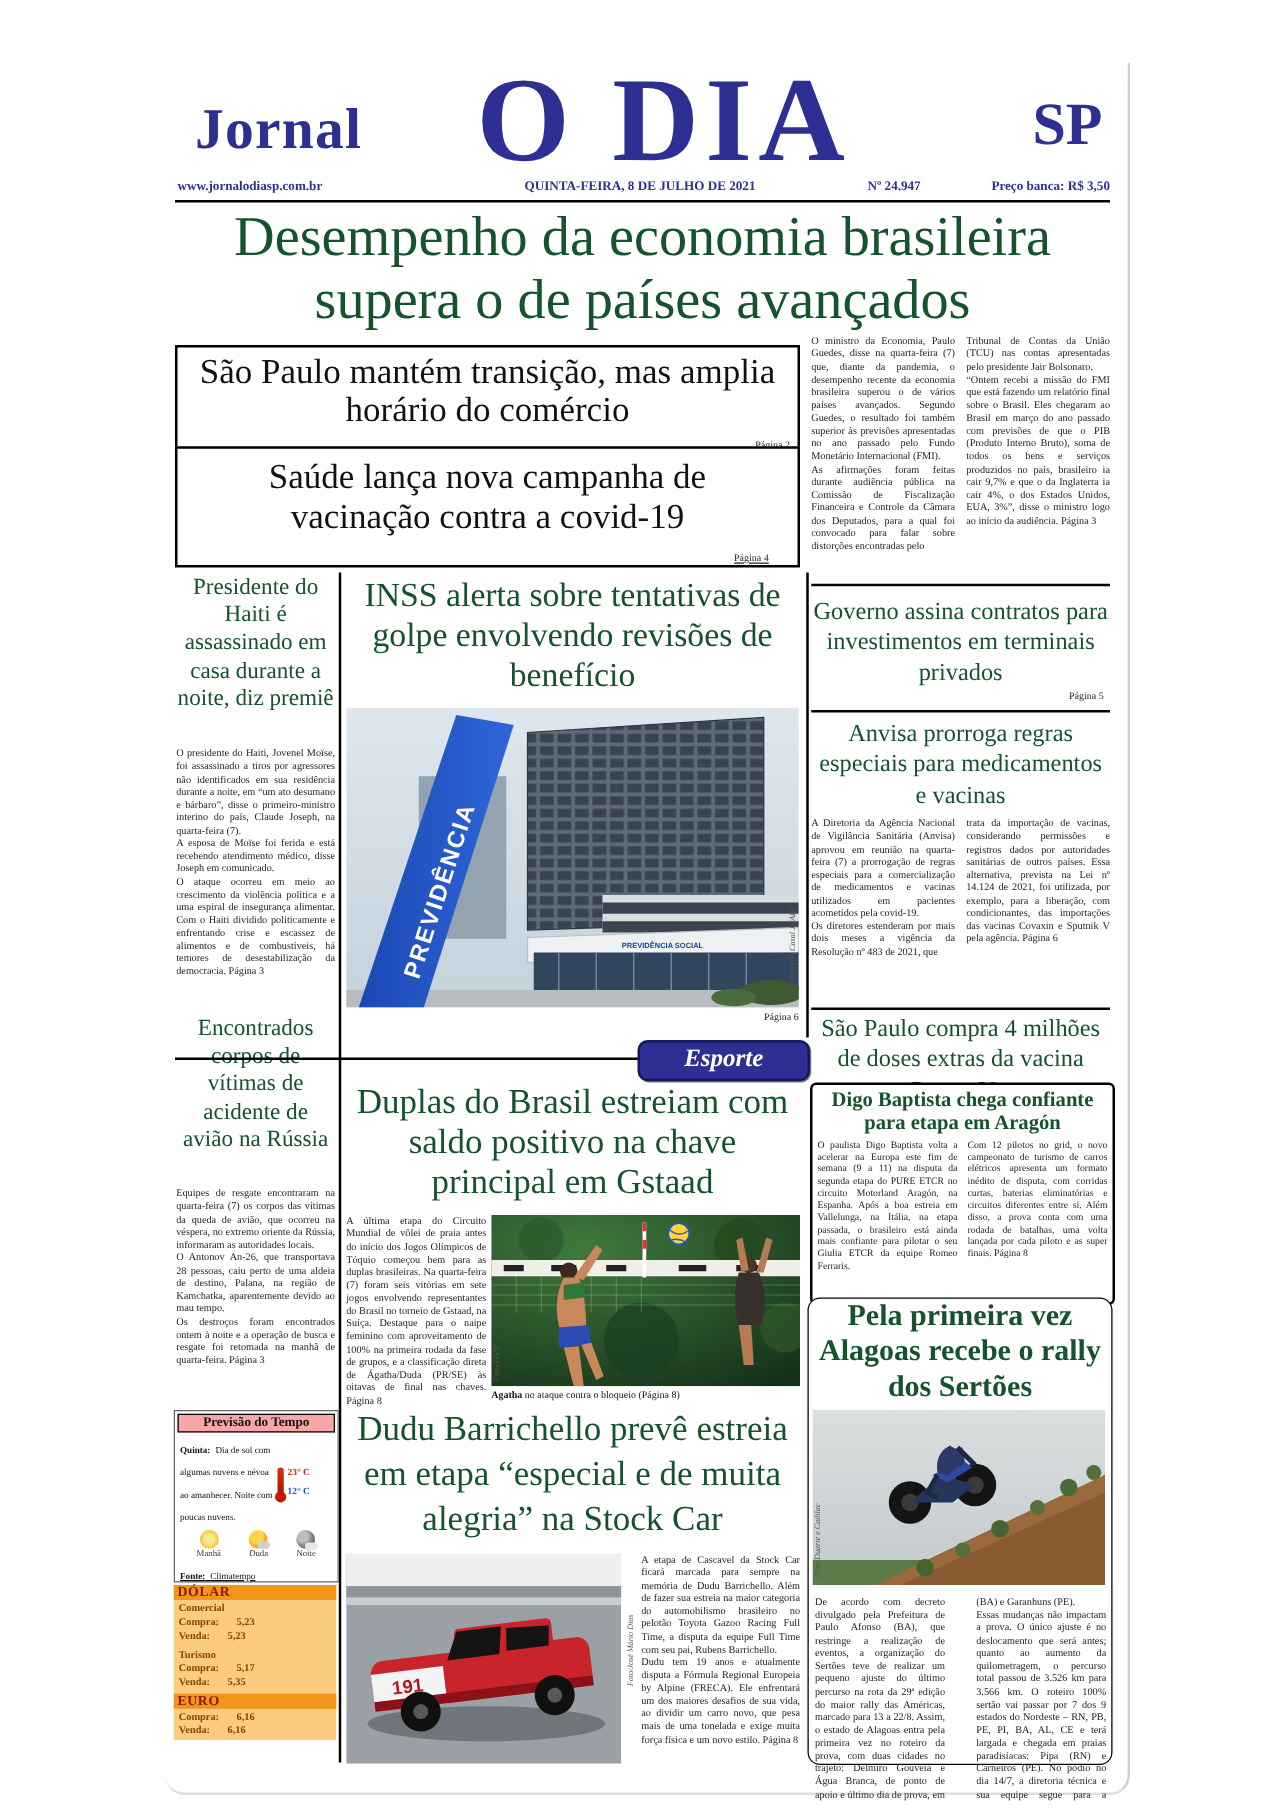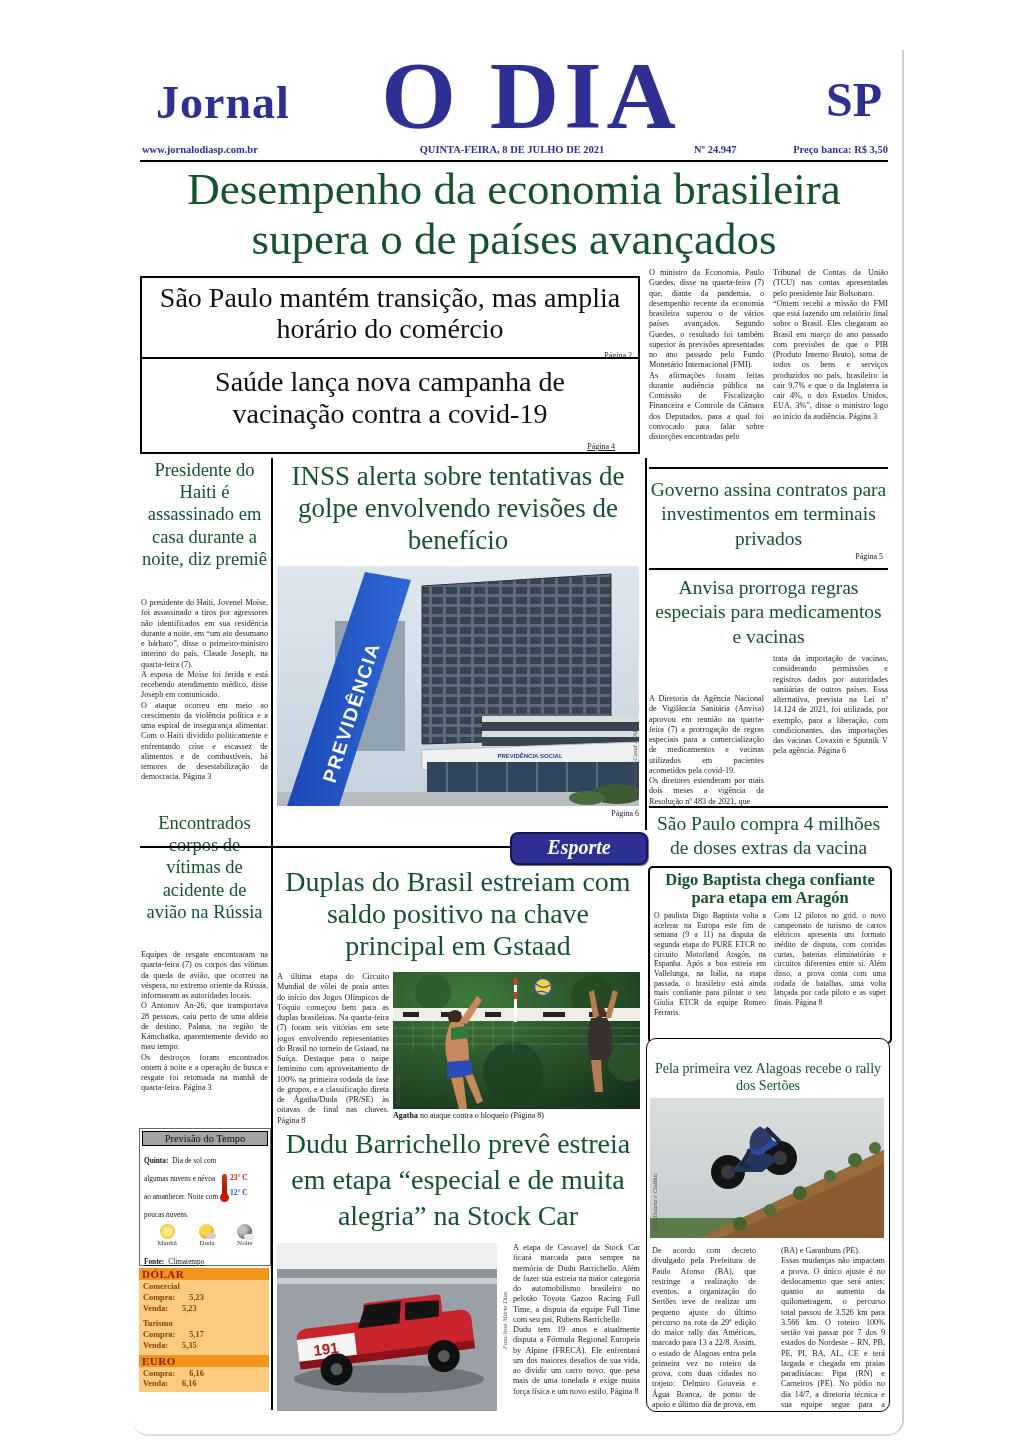--- a/index.html
+++ b/index.html
@@ -71,21 +71,21 @@
   <div class="abs bodytxt" style="left:141px;top:598px;width:127px;height:212px;">O presidente do Haiti, Jovenel Moïse, foi assassinado a tiros por agressores não identificados em sua residência durante a noite, em “um ato desumano e bárbaro”, disse o primeiro-ministro interino do país, Claude Joseph, na quarta-feira (7).
 A esposa de Moïse foi ferida e está recebendo atendimento médico, disse Joseph em comunicado.
 O ataque ocorreu em meio ao crescimento da violência política e a uma espiral de insegurança alimentar. Com o Haiti dividido politicamente e enfrentando crise e escassez de alimentos e de combustíveis, há temores de desestabilização da democracia.  Página 3</div>
 
   <div class="abs hl" style="left:141px;top:812px;width:127px;font-size:18.5px;line-height:1.2;">Encontrados corpos de vítimas de acidente de avião na Rússia</div>
   <div class="abs bodytxt" style="left:141px;top:950px;width:127px;height:172px;">Equipes de resgate encontraram na quarta-feira (7) os corpos das vítimas da queda de avião, que ocorreu na véspera, no extremo oriente da Rússia, informaram as autoridades locais.
 O Antonov An-26, que transportava 28 pessoas, caiu perto de uma aldeia de destino, Palana, na região de Kamchatka, aparentemente devido ao mau tempo.
 Os destroços foram encontrados ontem à noite e a operação de busca e resgate foi retomada na manhã de quarta-feira.  Página 3</div>
 
   <div class="abs" style="left:139px;top:1128px;width:130px;height:136px;border:1px solid #666;background:#fff;">
-    <div style="margin:2px;background:#a3a3a3;border:1.5px solid #000;font-size:10.5px;font-weight:normal;text-align:center;padding:1px 0;">Previsão do Tempo</div>
+    <div style="margin:2px;background:#fca5a5;border:1.5px solid #000;font-size:10.5px;font-weight:bold;text-align:center;padding:1px 0;">Previsão do Tempo</div>
     <div style="display:flex;padding:1px 3px 0 4px;">
       <div style="width:76px;">
         <span style="font-size:7.3px;font-weight:bold;">Quinta:</span>
         <span style="font-size:7.3px;line-height:1.25;">Dia de sol com algumas nuvens e névoa ao amanhecer. Noite com poucas nuvens.</span>
       </div>
       <div style="width:44px;display:flex;align-items:center;">
         <div style="width:5px;height:24px;background:linear-gradient(#e03010,#a01000);border-radius:3px;position:relative;margin:2px 3px 0 2px;">
           <div style="position:absolute;left:-2px;bottom:-4px;width:9px;height:9px;border-radius:50%;background:#c41800;"></div>
         </div>
         <div>
@@ -289,39 +289,39 @@
   </div>
   <div class="abs bodytxt" style="left:513px;top:1243px;width:127px;height:170px;">A etapa de Cascavel da Stock Car ficará marcada para sempre na memória de Dudu Barrichello. Além de fazer sua estreia na maior categoria do automobilismo brasileiro no pelotão Toyota Gazoo Racing Full Time, a disputa da equipe Full Time com seu pai, Rubens Barrichello.
 Dudu tem 19 anos e atualmente disputa a Fórmula Regional Europeia by Alpine (FRECA). Ele enfrentará um dos maiores desafios de sua vida, ao dividir um carro novo, que pesa mais de uma tonelada e exige muita força física e um novo estilo.  Página 8</div>
 
   <div class="abs hl ital" style="left:649px;top:478px;width:239px;font-size:19.5px;line-height:1.25;">Governo assina contratos para investimentos em terminais privados</div>
   <div class="abs pageref" style="left:649px;top:552px;width:234px;">Página 5</div>
   <div class="abs rule" style="left:649px;top:568px;width:239px;height:1.5px;"></div>
 
   <div class="abs hl ital" style="left:649px;top:576px;width:239px;font-size:19.5px;line-height:1.25;">Anvisa prorroga regras especiais para medicamentos e vacinas</div>
   <div class="abs" style="left:649px;top:654px;width:239px;height:148px;display:flex;gap:9px;">
-    <div class="bodytxt" style="width:115px;height:148px;margin-top:40px;">A Diretoria da Agência Nacional de Vigilância Sanitária (Anvisa) aprovou em reunião na quarta-feira (7) a prorrogação de regras especiais para a comercialização de medicamentos e vacinas utilizados em pacientes acometidos pela covid-19.
+    <div class="bodytxt" style="width:115px;height:148px;">A Diretoria da Agência Nacional de Vigilância Sanitária (Anvisa) aprovou em reunião na quarta-feira (7) a prorrogação de regras especiais para a comercialização de medicamentos e vacinas utilizados em pacientes acometidos pela covid-19.
 Os diretores estenderam por mais dois meses a vigência da Resolução nº 483 de 2021, que</div>
     <div class="bodytxt" style="width:115px;height:148px;">trata da importação de vacinas, considerando permissões e registros dados por autoridades sanitárias de outros países. Essa alternativa, prevista na Lei nº 14.124 de 2021, foi utilizada, por exemplo, para a liberação, com condicionantes, das importações das vacinas Covaxin e Sputnik V pela agência.  Página 6</div>
   </div>
   <div class="abs rule" style="left:649px;top:806px;width:239px;height:1.5px;"></div>
 
   <div class="abs hl ital" style="left:649px;top:812px;width:239px;font-size:19.5px;line-height:1.25;">São Paulo compra 4 milhões de doses extras da vacina CoronaVac</div>
   <div class="abs pageref" style="left:649px;top:888px;width:234px;">Página 2</div>
 
   <div class="abs" style="left:648px;top:866px;width:236px;height:168px;border:2px solid #000;border-radius:5px;background:#fff;padding:3px 2px;">
     <div class="hl" style="font-size:16.5px;font-weight:bold;line-height:1.12;">Digo Baptista chega confiante para etapa em Aragón</div>
     <div style="display:flex;gap:8px;margin-top:3px;padding:0 2px;">
       <div class="bodytxt-sm" style="width:112px;height:118px;">O paulista Digo Baptista volta a acelerar na Europa este fim de semana (9 a 11) na disputa da segunda etapa do PURE ETCR no circuito Motorland Aragón, na Espanha. Após a boa estreia em Vallelunga, na Itália, na etapa passada, o brasileiro está ainda mais confiante para pilotar o seu Giulia ETCR da equipe Romeo Ferraris.</div>
       <div class="bodytxt-sm" style="width:112px;height:118px;">Com 12 pilotos no grid, o novo campeonato de turismo de carros elétricos apresenta um formato inédito de disputa, com corridas curtas, baterias eliminatórias e circuitos diferentes entre si. Além disso, a prova conta com uma rodada de batalhas, uma volta lançada por cada piloto e as super finais.  Página 8</div>
     </div>
   </div>
 
   <div class="abs" style="left:646px;top:1038px;width:242px;height:372px;border:1.5px solid #000;border-radius:10px;background:#fff;">
-    <div class="hl" style="margin-top:22px;font-size:14px;font-weight:normal;line-height:1.18;padding:0 4px;">Pela primeira vez Alagoas recebe o rally dos Sertões</div>
+    <div class="hl" style="margin-top:0;font-size:24px;font-weight:bold;line-height:1.18;padding:0 4px;">Pela primeira vez Alagoas recebe o rally dos Sertões</div>
     <div style="position:relative;margin:4px 3px 0 3px;">
       <svg width="234" height="140" viewBox="0 0 234 140">
         <defs>
           <linearGradient id="msky" x1="0" y1="0" x2="0" y2="1">
             <stop offset="0" stop-color="#dadedf"></stop>
               <stop offset="1" stop-color="#c3cacc"></stop>
           </linearGradient>
         </defs>
         <rect width="234" height="140" fill="url(#msky)"></rect>
         <rect y="120" width="95" height="20" fill="#5d7b48"></rect>

